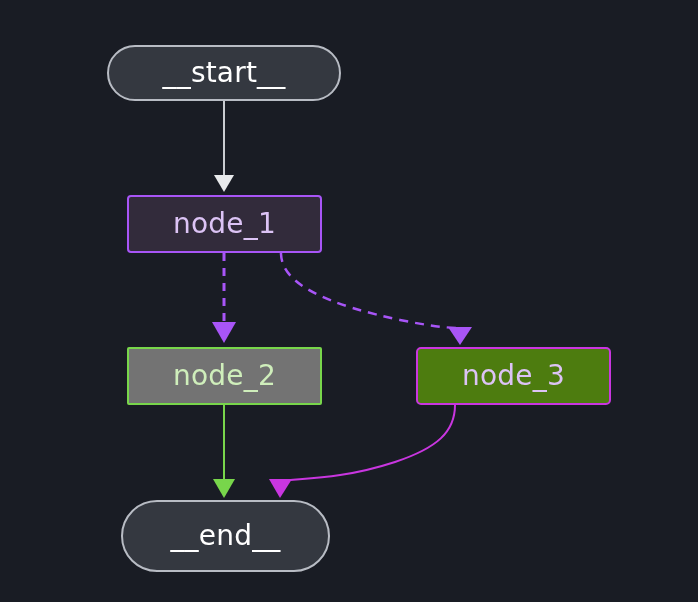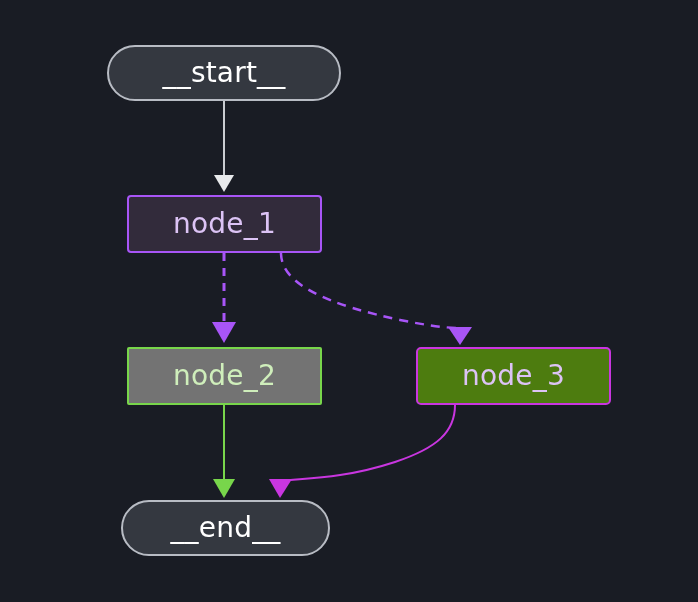--- a/index.html
+++ b/index.html
@@ -67,21 +67,21 @@
     background: #737373;
     border-color: #78d64b;
     border-radius: 2px;
   }
   .node.green .node-label { color: #cfeebb; }
 
   #n-start { left: 107px; top: 45px;  width: 234px; height: 56px; }
   #n-1     { left: 127px; top: 195px; width: 195px; height: 58px; }
   #n-2     { left: 127px; top: 347px; width: 195px; height: 58px; }
   #n-3     { left: 416px; top: 347px; width: 195px; height: 58px; }
-  #n-end   { left: 121px; top: 500px; width: 209px; height: 56px; }
+  #n-end   { left: 121px; top: 500px; width: 209px; height: 72px; }
 </style>
 </head>
 <body>
 
 <div id="canvas">
 
   <svg id="edge-layer" viewBox="0 0 698 602" width="698" height="602" xmlns="http://www.w3.org/2000/svg">
 
     <g>
       <path d="M 224 101 L 224 176" fill="none" stroke="#c9ccd1" stroke-width="2"></path>

